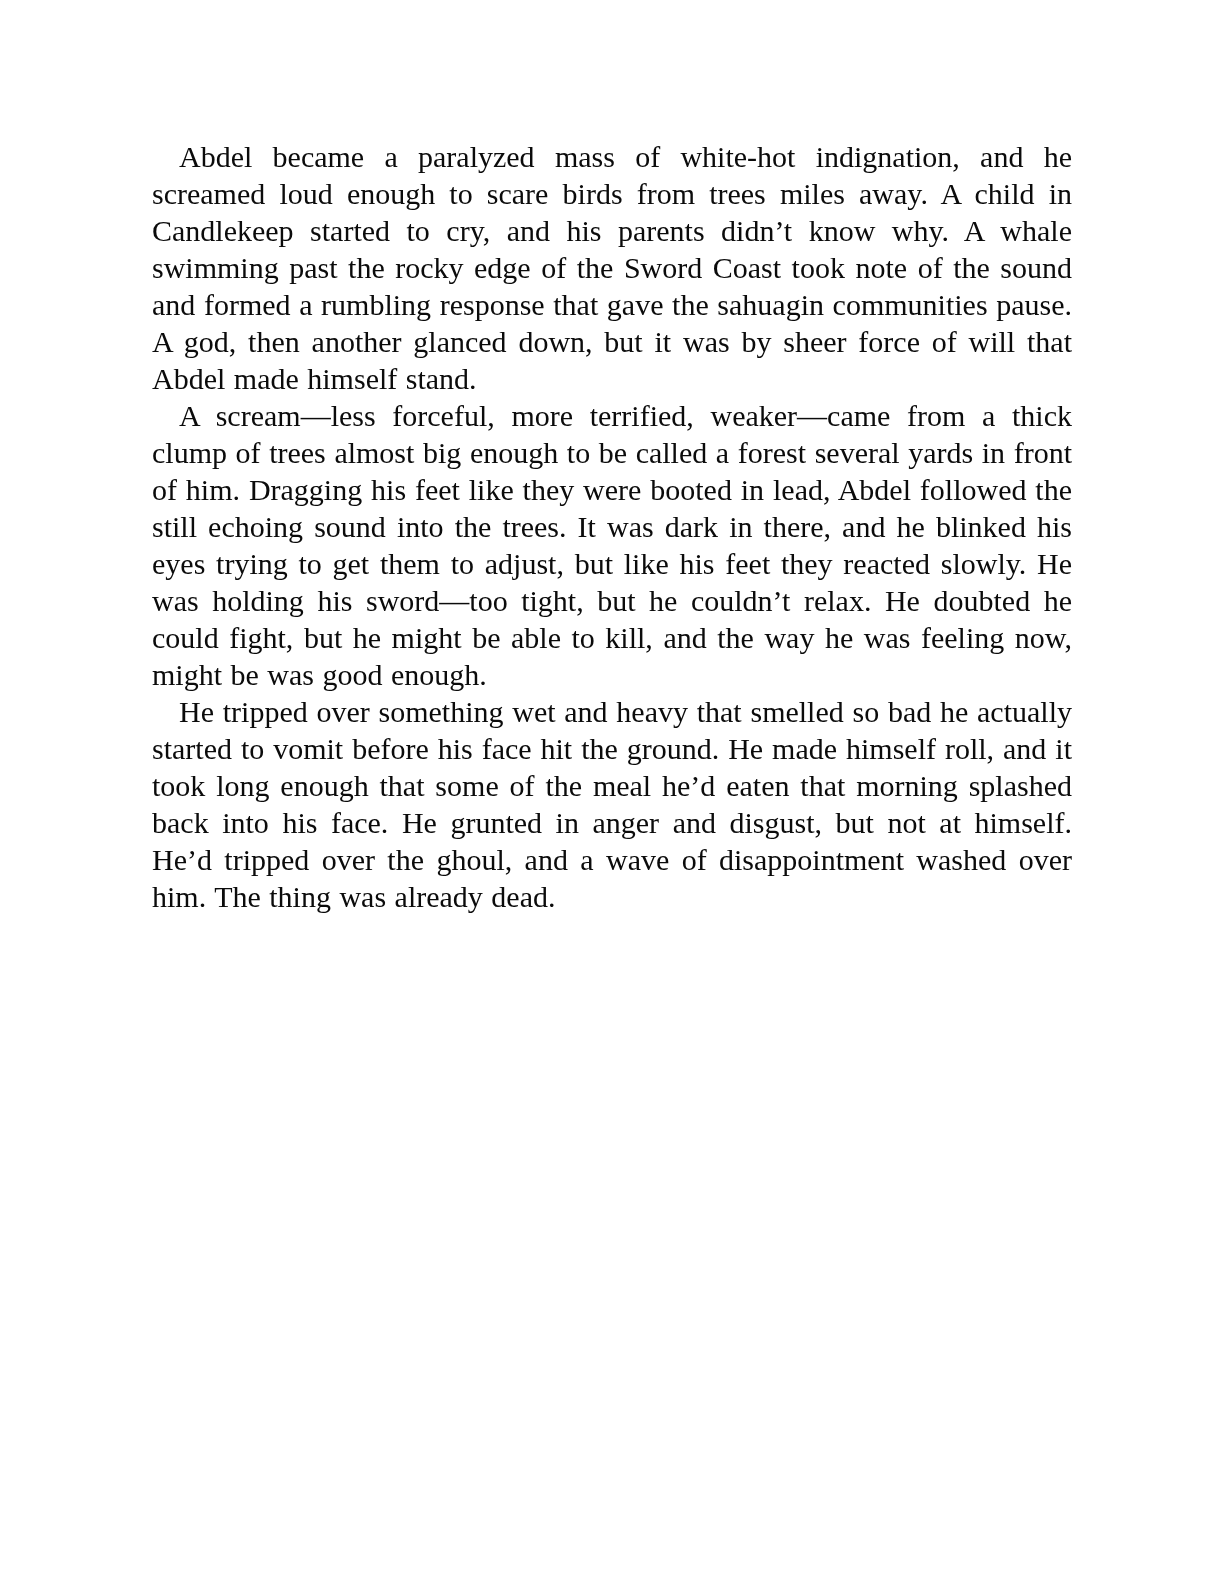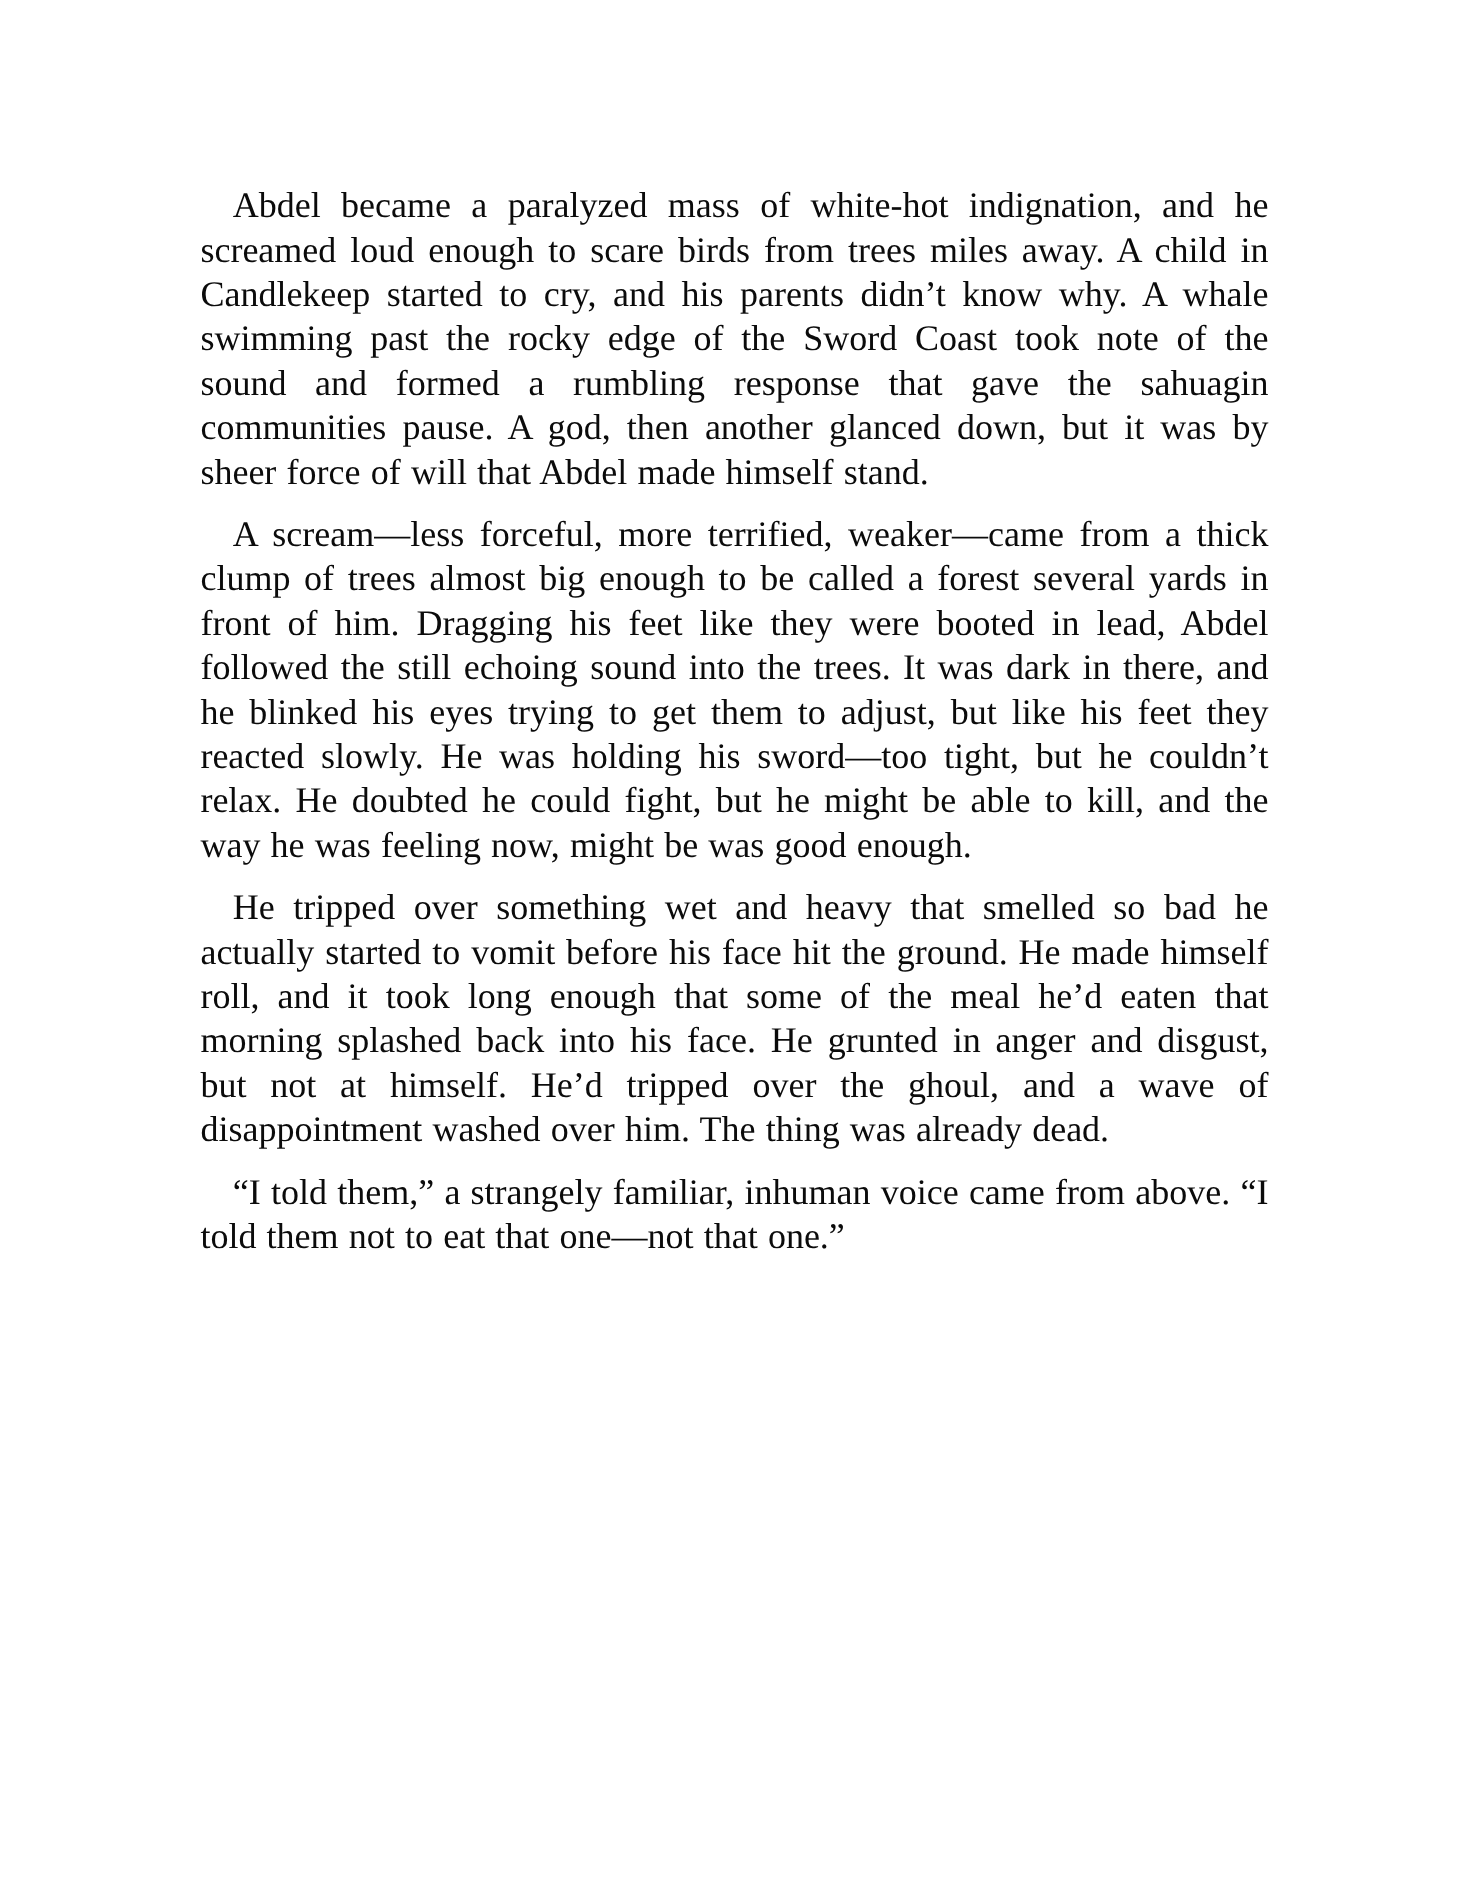--- a/index.html
+++ b/index.html
@@ -20,29 +20,28 @@
     padding: 138px 152px 0 152px;
   }
   .text-block {
     font-family: "Liberation Serif", "DejaVu Serif", serif;
     font-size: 30px;
     line-height: 37px;
     color: #0b0b0b;
     text-align: justify;
   }
   .text-block p {
-    margin: 15px;
+    margin: 0;
     padding: 0;
     text-indent: 27px;
     word-spacing: 1px;
   }
 </style>
 </head>
 <body>
 
 <div class="book-page">
   <div class="text-block">
     <p>Abdel became a paralyzed mass of white-hot indignation, and he screamed loud enough to scare birds from trees miles away. A child in Candlekeep started to cry, and his parents didn’t know why. A whale swimming past the rocky edge of the Sword Coast took note of the sound and formed a rumbling response that gave the sahuagin communities pause. A god, then another glanced down, but it was by sheer force of will that Abdel made himself stand.</p>
     <p>A scream—less forceful, more terrified, weaker—came from a thick clump of trees almost big enough to be called a forest several yards in front of him. Dragging his feet like they were booted in lead, Abdel followed the still echoing sound into the trees. It was dark in there, and he blinked his eyes trying to get them to adjust, but like his feet they reacted slowly. He was holding his sword—too tight, but he couldn’t relax. He doubted he could fight, but he might be able to kill, and the way he was feeling now, might be was good enough.</p>
     <p>He tripped over something wet and heavy that smelled so bad he actually started to vomit before his face hit the ground. He made himself roll, and it took long enough that some of the meal he’d eaten that morning splashed back into his face. He grunted in anger and disgust, but not at himself. He’d tripped over the ghoul, and a wave of disappointment washed over him. The thing was already dead.</p>
-    <p>“I told them,” a strangely familiar, inhuman voice came from above. “I told them not to eat that one—not that one.”</p>
   </div>
 </div>
 
 </body></html>

